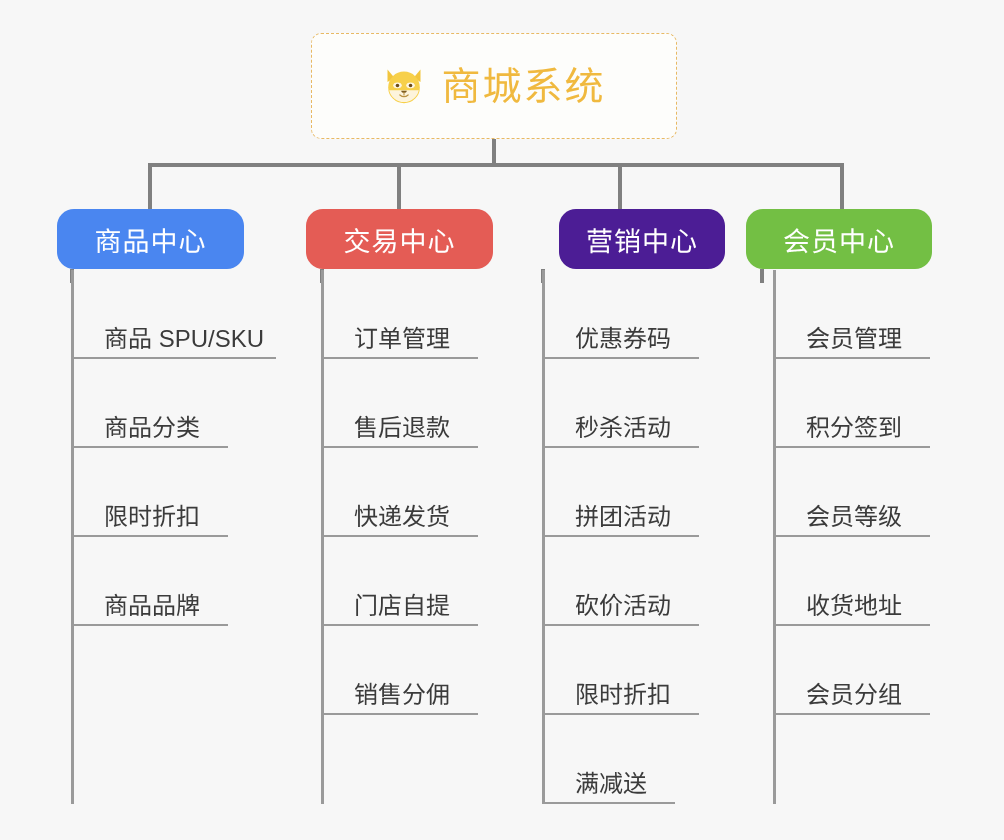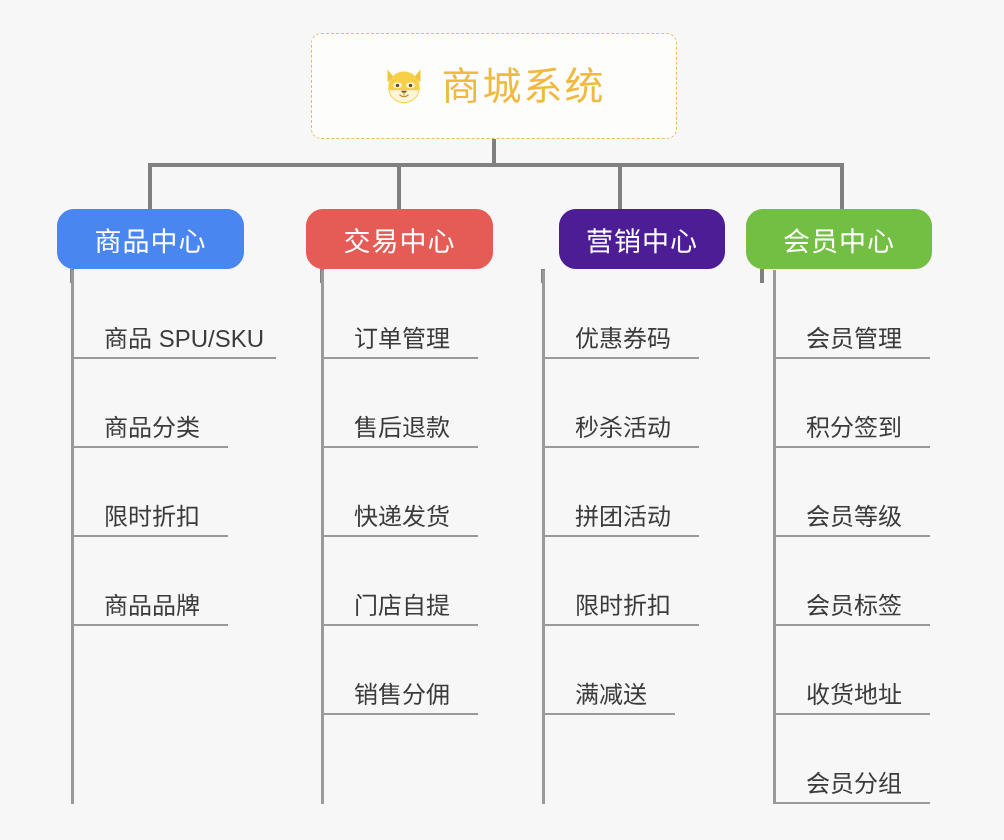--- a/index.html
+++ b/index.html
@@ -211,20 +211,24 @@
     </div>
     <div class="leaf">
       <span class="leaf-text">秒杀活动</span>
       <span class="leaf-rule" style="width: 157px; background: rgb(154, 154, 154);"></span>
     </div>
     <div class="leaf">
       <span class="leaf-text">拼团活动</span>
       <span class="leaf-rule" style="width: 157px; background: rgb(154, 154, 154);"></span>
     </div>
     <div class="leaf">
+      <span class="leaf-text">砍价活动</span>
+      <span class="leaf-rule" style="width: 157px; background: rgb(154, 154, 154);"></span>
+    </div>
+    <div class="leaf">
       <span class="leaf-text">限时折扣</span>
       <span class="leaf-rule" style="width: 157px; background: rgb(154, 154, 154);"></span>
     </div>
     <div class="leaf">
       <span class="leaf-text">满减送</span>
       <span class="leaf-rule" style="width: 133px; background: rgb(154, 154, 154);"></span>
     </div>
   </div>
 
   <div class="leaf-col" style="left:761px; width:200px;margin-left:12px;">
@@ -235,24 +239,20 @@
     </div>
     <div class="leaf">
       <span class="leaf-text">积分签到</span>
       <span class="leaf-rule" style="width: 157px; background: rgb(154, 154, 154);"></span>
     </div>
     <div class="leaf">
       <span class="leaf-text">会员等级</span>
       <span class="leaf-rule" style="width: 157px; background: rgb(154, 154, 154);"></span>
     </div>
     <div class="leaf">
-      <span class="leaf-text">会员标签</span>
-      <span class="leaf-rule" style="width: 157px; background: rgb(154, 154, 154);"></span>
-    </div>
-    <div class="leaf">
       <span class="leaf-text">收货地址</span>
       <span class="leaf-rule" style="width: 157px; background: rgb(154, 154, 154);"></span>
     </div>
     <div class="leaf">
       <span class="leaf-text">会员分组</span>
       <span class="leaf-rule" style="width: 157px; background: rgb(154, 154, 154);"></span>
     </div>
   </div>
 
 </div>

